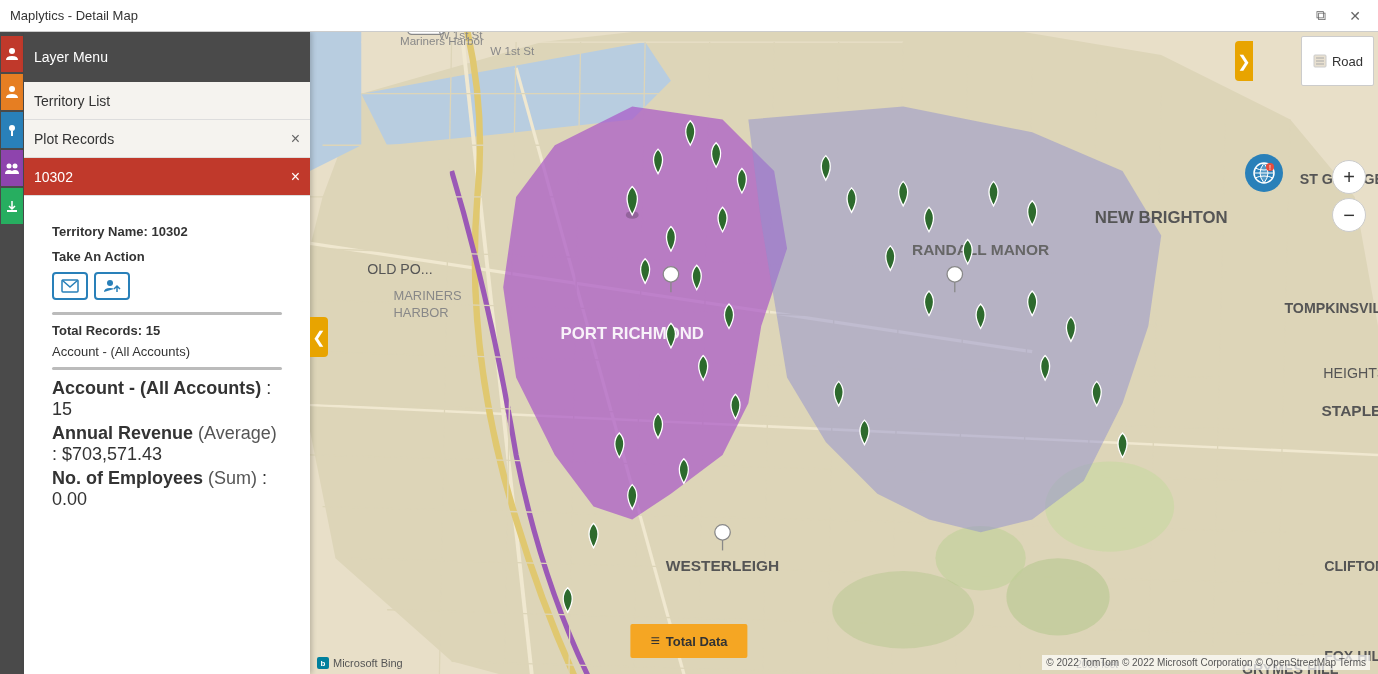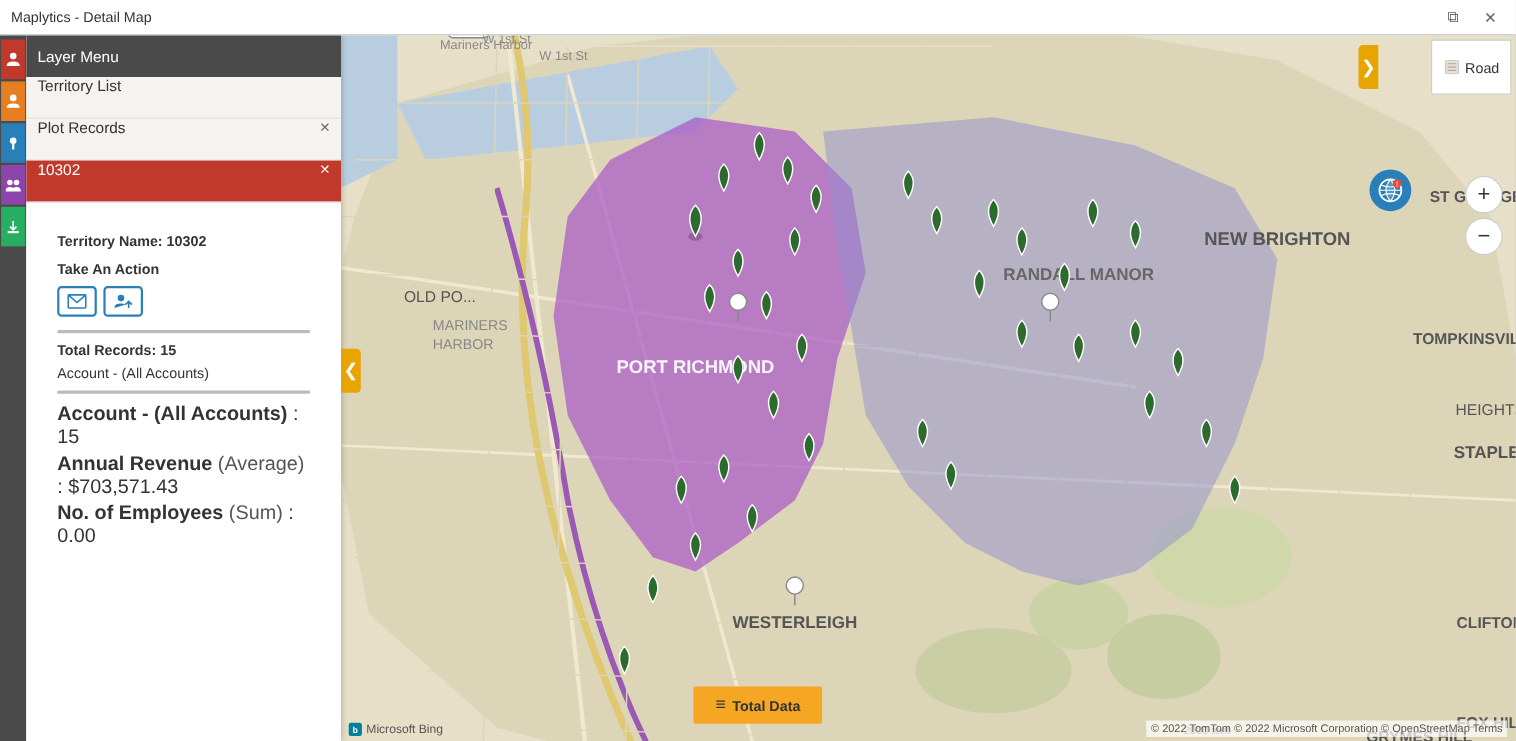--- a/index.html
+++ b/index.html
@@ -43,21 +43,21 @@
     .rail-icon:nth-child(3) { background: #2980b9; }
     .rail-icon:nth-child(4) { background: #8e44ad; }
     .rail-icon:nth-child(5) { background: #27ae60; }
 
     #panel {
       flex: 1; background: #f0eeea; display: flex; flex-direction: column;
       box-shadow: 2px 0 5px rgba(0,0,0,0.2);
     }
 
     .panel-row {
-      display: flex; padding: 0 10px; height: 38px;
+      display: flex; align-items: center; padding: 0 10px; height: 38px;
       border-bottom: 1px solid #ddd; background: #f5f3ef; cursor: pointer;
       font-size: 14px; color: #333;
     }
     .panel-row .row-title { flex: 1; font-weight: 500; }
     .panel-row .row-x { color: #666; font-size: 16px; cursor: pointer; }
 
     .panel-row.active-territory {
       background: #c0392b; color: #fff;
     }
     .panel-row.active-territory .row-x { color: #fff; }
@@ -146,21 +146,21 @@
       position: absolute; bottom: 4px; right: 260px; z-index: 60;
       font-size: 10px; color: #555;
     }
     #bing-logo {
       position: absolute; bottom: 4px; left: 316px; z-index: 60;
       font-size: 11px; color: #555; display: flex; align-items: center; gap: 3px;
     }
 
     
     .layer-menu-row {
-      display: flex; align-items: center; padding: 0 10px; height: 38px;
+      display: flex; align-items: center; padding: 0 10px; height: 50px;
       background: #4a4a4a; color: #fff; font-size: 14px; font-weight: 500;
     }
   </style>
 </head>
 <body>
 
 <div id="titlebar">
   <span class="title">Maplytics - Detail Map</span>
   <div class="win-controls">
     <div class="win-btn">⧉</div>

